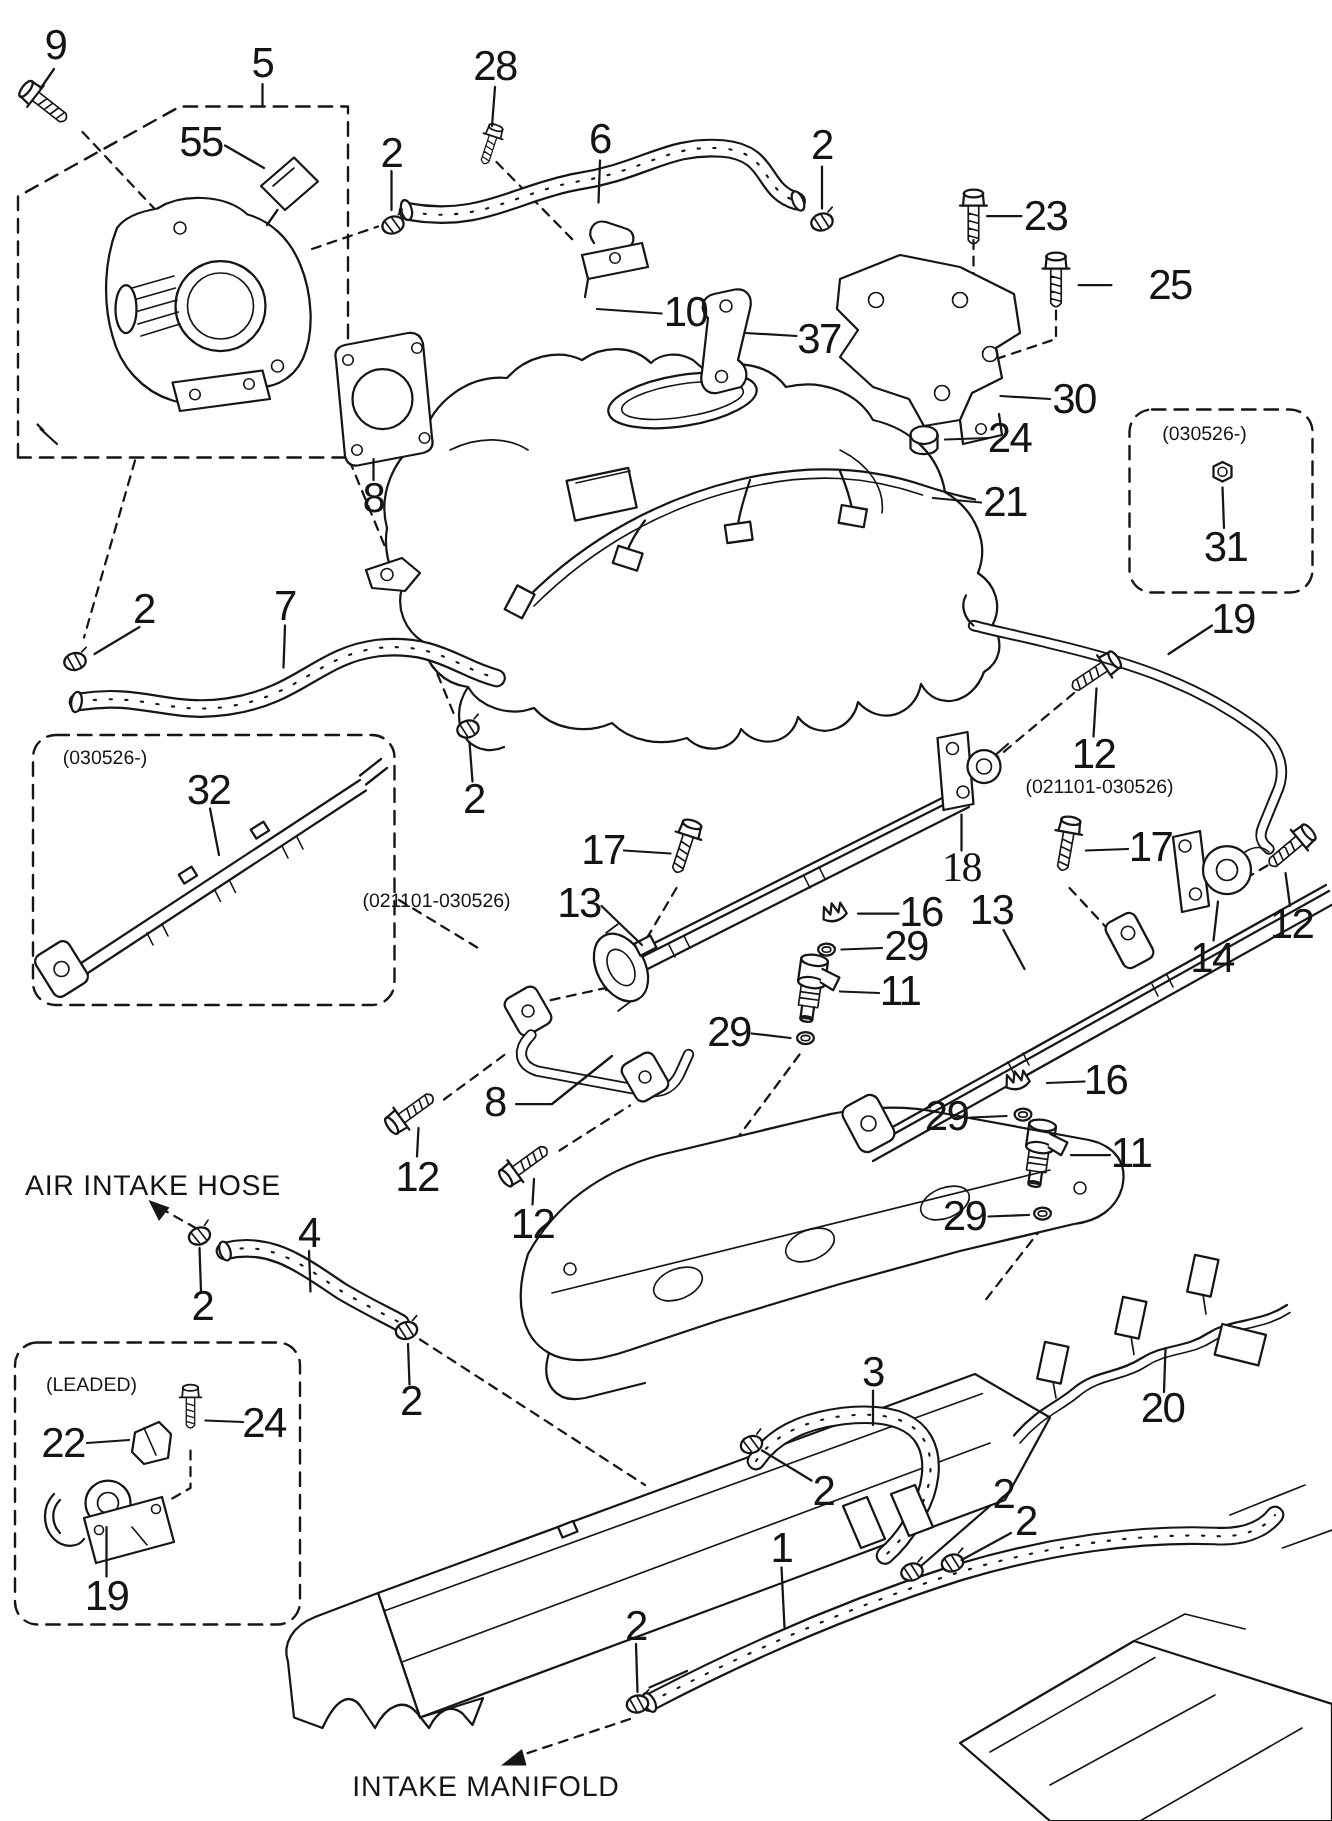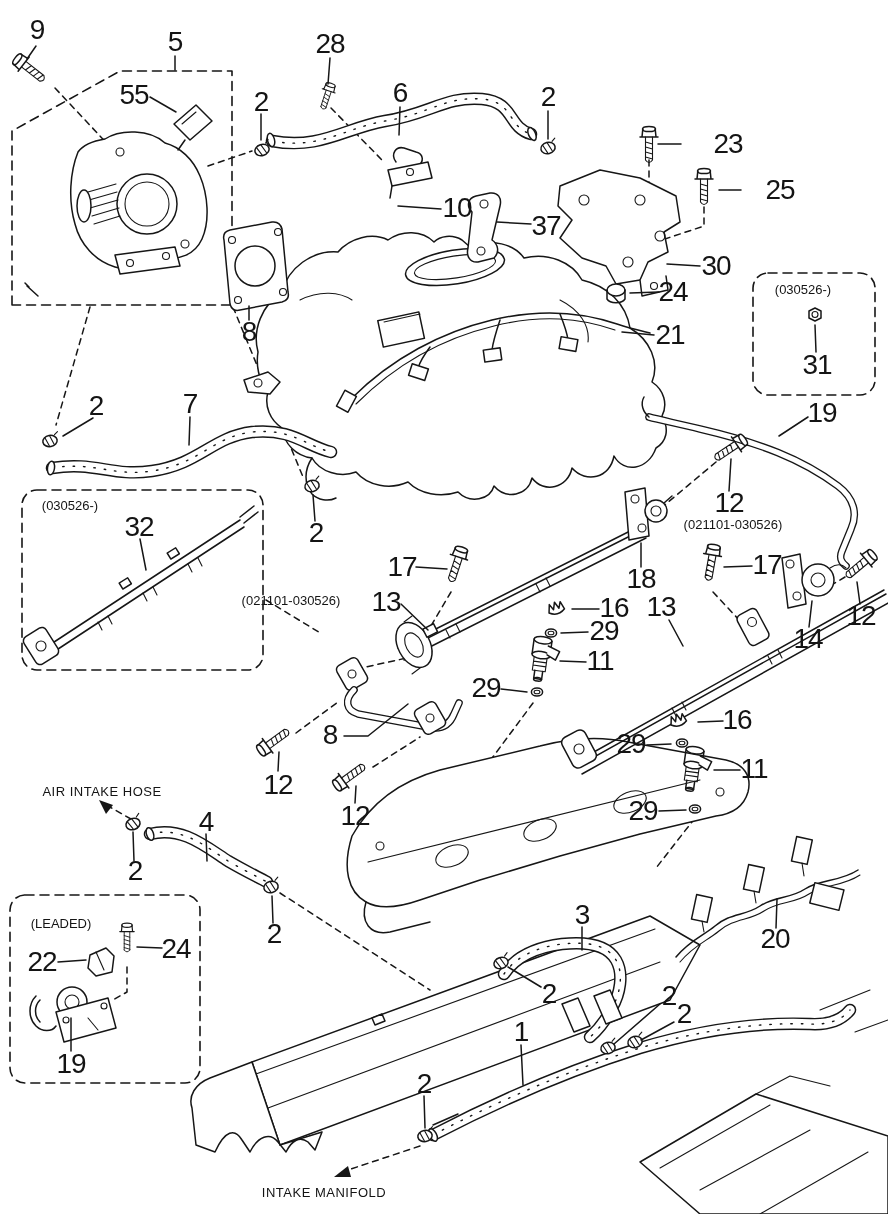--- a/index.html
+++ b/index.html
@@ -12,21 +12,21 @@
   #art .dash{stroke-dasharray:6 5;stroke-width:1.3;}
   #art .dashbox{stroke-dasharray:9 6;stroke-width:1.6;}
   #art .thin{stroke-width:1.1;}
   #art .dots{stroke-dasharray:1.5 9;stroke-width:1.4;}
   #art .tO{stroke-width:12.5;}  #art .tI{stroke:#fff;stroke-width:9.6;}
   #art .pO{stroke-width:7.6;}   #art .pI{stroke:#fff;stroke-width:5;}
   #labels{position:absolute;left:0;top:0;width:100%;height:100%;}
   .lbl{position:absolute;transform:translate(-50%,-50%);color:#141414;white-space:nowrap;line-height:1;}
   .num{font-size:28px;letter-spacing:-1px;}
   .note{font-size:13px;}
-  .caps{font-size:13px;letter-spacing:.5px;}
+  .caps{font-size:19px;letter-spacing:.5px;}
 </style>
 </head>
 <body>
 
 <div id="stage">
 <svg id="art" width="888" height="1214" viewBox="0 0 888 1214">
   <defs>
     <g id="bolt">
       <ellipse cx="0" cy="-11" rx="6.5" ry="2.6" class="fw"></ellipse>
       <path d="M-7,-3 L-6.2,-11 M7,-3 L6.2,-11 M-9,-3 L9,-3"></path>
@@ -400,42 +400,42 @@
 </svg>
 
 <div id="labels">
       <div class="lbl num" style="left: 37px; top: 30px;">9</div>
       <div class="lbl num" style="left: 175px; top: 42px;">5</div>
       <div class="lbl num" style="left: 134px; top: 95px;">55</div>
       <div class="lbl num" style="left: 330px; top: 44px;">28</div>
       <div class="lbl num" style="left: 261px; top: 102px;">2</div>
       <div class="lbl num" style="left: 400px; top: 93px;">6</div>
       <div class="lbl num" style="left: 548px; top: 97px;">2</div>
-      <div class="lbl num" style="left: 697px; top: 144px; margin-left: 31px;">23</div>
+      <div class="lbl num" style="left: 697px; top: 144px;">23</div>
       <div class="lbl num" style="left: 756px; top: 190px; margin-left: 24px;">25</div>
       <div class="lbl num" style="left: 457px; top: 208px;">10</div>
       <div class="lbl num" style="left: 546px; top: 226px;">37</div>
       <div class="lbl num" style="left: 716px; top: 266px;">30</div>
       <div class="lbl num" style="left: 673px; top: 292px;">24</div>
       <div class="lbl num" style="left: 670px; top: 335px;">21</div>
       <div class="lbl num" style="left: 249px; top: 332px;">8</div>
       <div class="lbl num" style="left: 96px; top: 406px;">2</div>
       <div class="lbl num" style="left: 190px; top: 404px;">7</div>
       <div class="lbl num" style="left: 822px; top: 413px;">19</div>
       <div class="lbl num" style="left: 817px; top: 365px;">31</div>
       <div class="lbl num" style="left: 139px; top: 527px;">32</div>
       <div class="lbl num" style="left: 316px; top: 533px;">2</div>
       <div class="lbl num" style="left: 729px; top: 503px;">12</div>
       <div class="lbl num" style="left: 402px; top: 567px;">17</div>
       <div class="lbl num" style="left: 386px; top: 602px;">13</div>
       <div class="lbl num" style="left: 614px; top: 608px;">16</div>
       <div class="lbl num" style="left: 604px; top: 631px;">29</div>
       <div class="lbl num" style="left: 600px; top: 661px;">11</div>
       <div class="lbl num" style="left: 486px; top: 688px;">29</div>
-      <div class="lbl num" style="left: 641px; top: 579px;">18</div>
+      <div class="lbl num" style="left: 641px; top: 579px; font-family: Liberation Serif, serif;">18</div>
       <div class="lbl num" style="left: 661px; top: 607px;">13</div>
       <div class="lbl num" style="left: 767px; top: 565px;">17</div>
       <div class="lbl num" style="left: 808px; top: 639px;">14</div>
       <div class="lbl num" style="left: 861px; top: 616px;">12</div>
       <div class="lbl num" style="left: 330px; top: 735px;">8</div>
       <div class="lbl num" style="left: 278px; top: 785px;">12</div>
       <div class="lbl num" style="left: 355px; top: 816px;">12</div>
       <div class="lbl num" style="left: 737px; top: 720px;">16</div>
       <div class="lbl num" style="left: 631px; top: 744px;">29</div>
       <div class="lbl num" style="left: 754px; top: 769px;">11</div>

